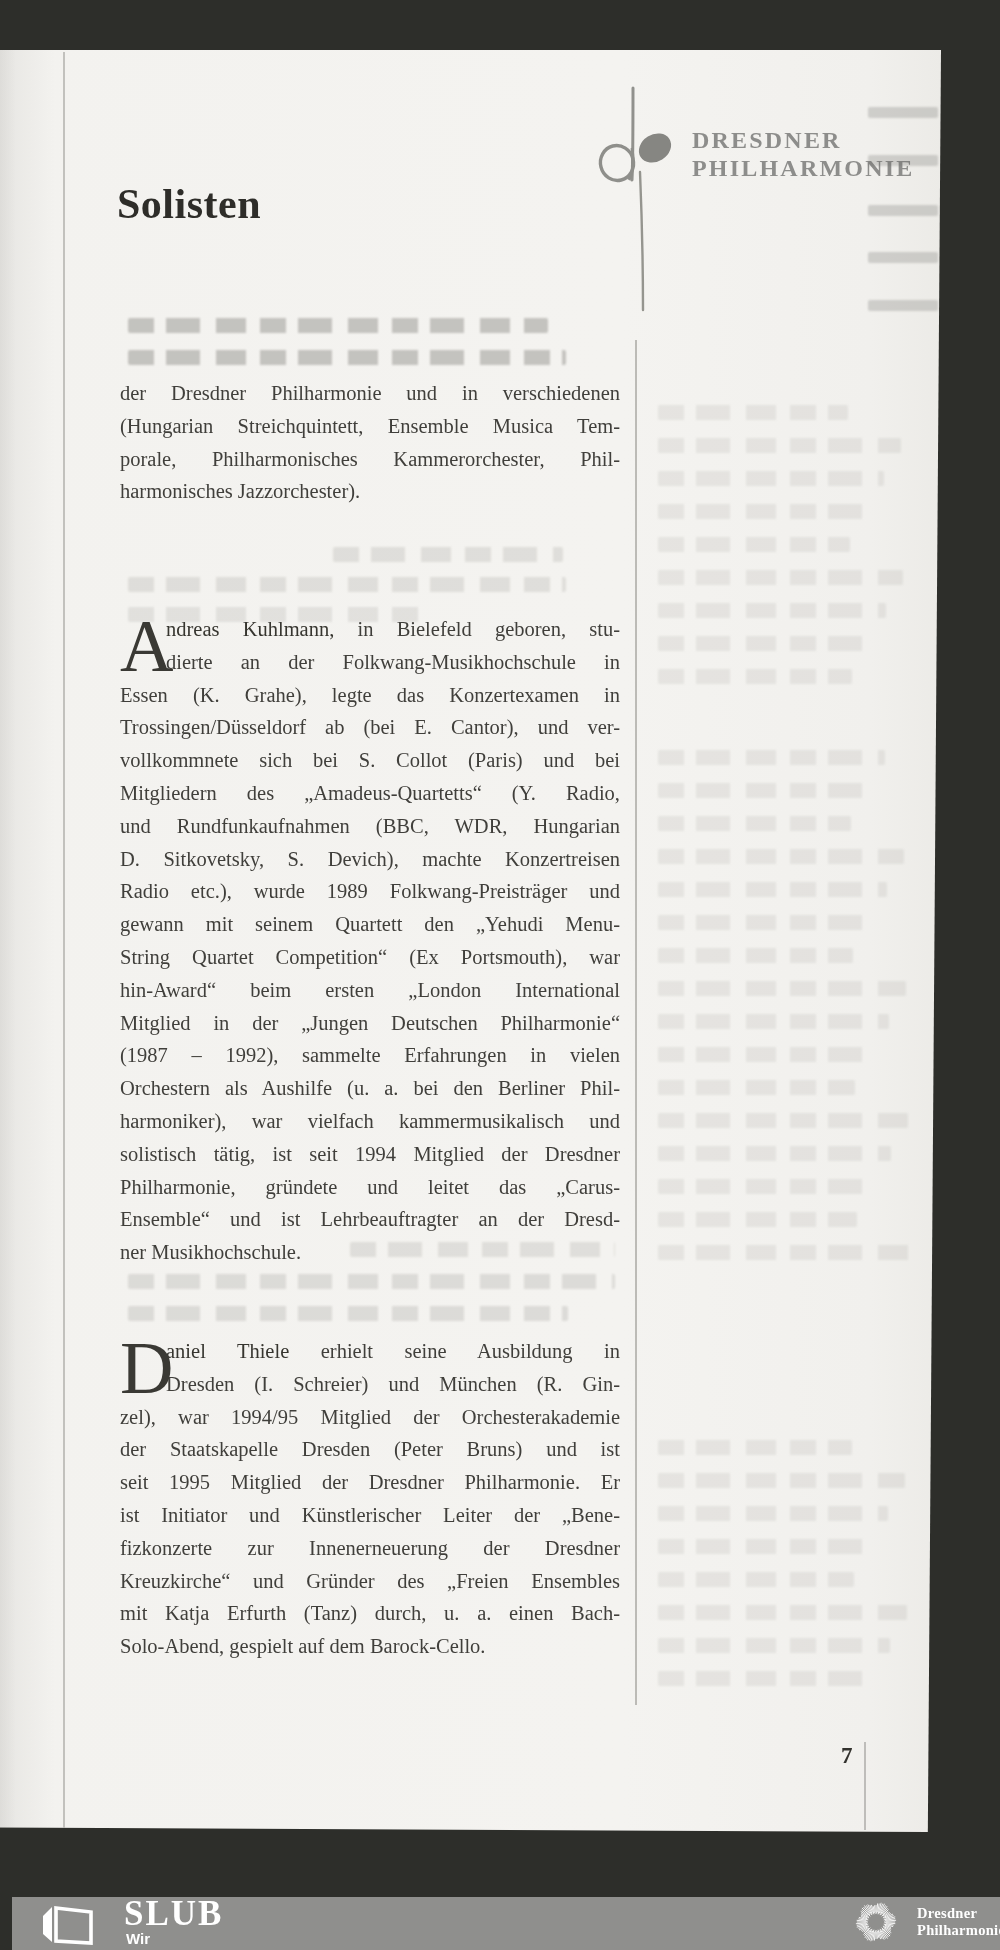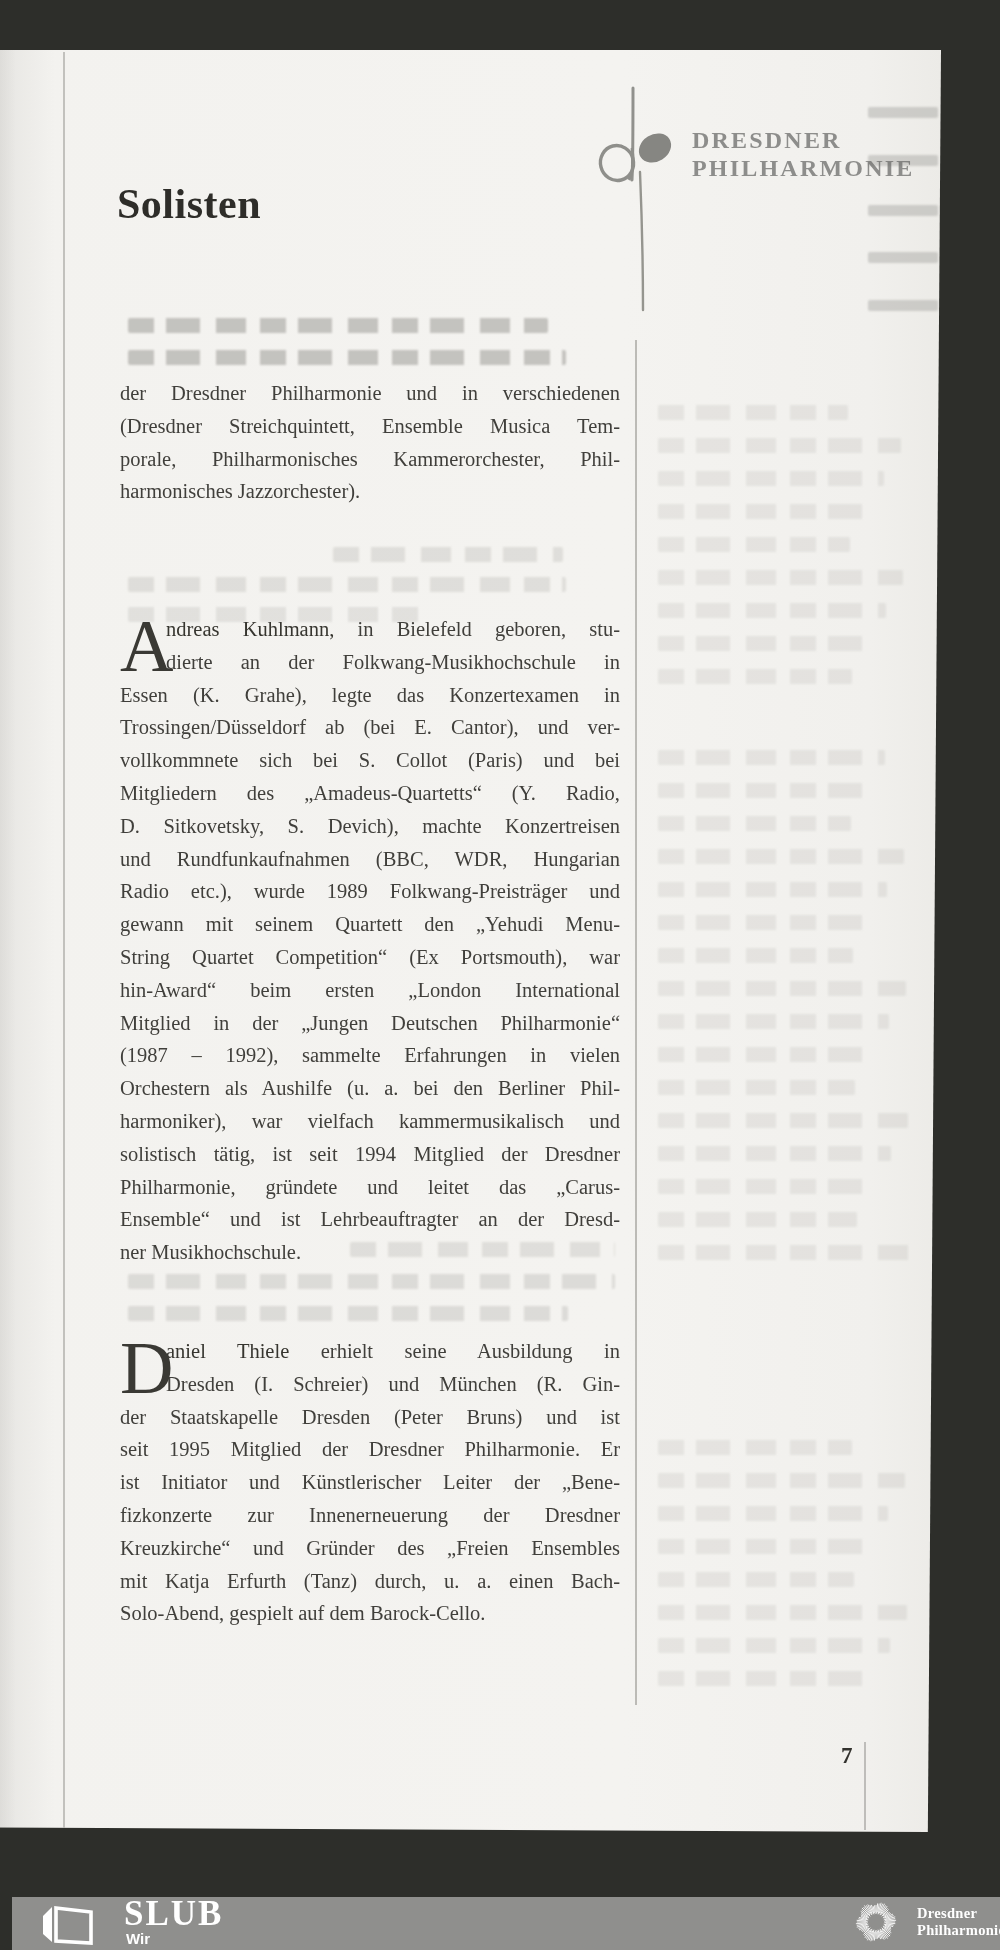--- a/index.html
+++ b/index.html
@@ -88,51 +88,52 @@
       </svg>
       <div class="brand-text">
         <div>DRESDNER</div>
         <div>PHILHARMONIE</div>
       </div>
     </div>
 
     <div id="paragraphs">
         <div class="para" style="top: 327px;">
           <div class="line">der Dresdner Philharmonie und in verschiedenen</div>
-          <div class="line">(Dresdner Streichquintett, Ensemble Musica Tem-</div>
+          <div class="line">(Hungarian Streichquintett, Ensemble Musica Tem-</div>
           <div class="line">porale, Philharmonisches Kammerorchester, Phil-</div>
           <div class="line last">harmonisches Jazzorchester).</div>
         </div>
         <div class="para" style="top: 563px;">
           <span class="dropcap">A</span>
           <div class="line indent"><b>ndreas Kuhlmann,</b> in Bielefeld geboren, stu-</div>
           <div class="line indent">dierte an der Folkwang-Musikhochschule in</div>
           <div class="line">Essen (K. Grahe), legte das Konzertexamen in</div>
           <div class="line">Trossingen/Düsseldorf ab (bei E. Cantor), und ver-</div>
           <div class="line">vollkommnete sich bei S. Collot (Paris) und bei</div>
           <div class="line">Mitgliedern des „Amadeus-Quartetts“ (Y. Radio,</div>
+          <div class="line">und Rundfunkaufnahmen (BBC, WDR, Hungarian</div>
           <div class="line">D. Sitkovetsky, S. Devich), machte Konzertreisen</div>
-          <div class="line">und Rundfunkaufnahmen (BBC, WDR, Hungarian</div>
           <div class="line">Radio etc.), wurde 1989 Folkwang-Preisträger und</div>
           <div class="line">gewann mit seinem Quartett den „Yehudi Menu-</div>
           <div class="line">String Quartet Competition“ (Ex Portsmouth), war</div>
           <div class="line">hin-Award“ beim ersten „London International</div>
           <div class="line">Mitglied in der „Jungen Deutschen Philharmonie“</div>
           <div class="line">(1987 – 1992), sammelte Erfahrungen in vielen</div>
           <div class="line">Orchestern als Aushilfe (u. a. bei den Berliner Phil-</div>
           <div class="line">harmoniker), war vielfach kammermusikalisch und</div>
           <div class="line">solistisch tätig, ist seit 1994 Mitglied der Dresdner</div>
           <div class="line">Philharmonie, gründete und leitet das „Carus-</div>
           <div class="line">Ensemble“ und ist Lehrbeauftragter an der Dresd-</div>
           <div class="line last">ner Musikhochschule.</div>
         </div>
         <div class="para" style="top: 1285px;">
           <span class="dropcap">D</span>
           <div class="line indent"><b>aniel Thiele</b> erhielt seine Ausbildung in</div>
           <div class="line indent">Dresden (I. Schreier) und München (R. Gin-</div>
+          <div class="line">zel), war 1994/95 Mitglied der Orchesterakademie</div>
           <div class="line">der Staatskapelle Dresden (Peter Bruns) und ist</div>
           <div class="line">seit 1995 Mitglied der Dresdner Philharmonie. Er</div>
           <div class="line">ist Initiator und Künstlerischer Leiter der „Bene-</div>
           <div class="line">fizkonzerte zur Innenerneuerung der Dresdner</div>
           <div class="line">Kreuzkirche“ und Gründer des „Freien Ensembles</div>
           <div class="line">mit Katja Erfurth (Tanz) durch, u. a. einen Bach-</div>
           <div class="line last">Solo-Abend, gespielt auf dem Barock-Cello.</div>
         </div>
       </div>
     <div id="ghosts">

